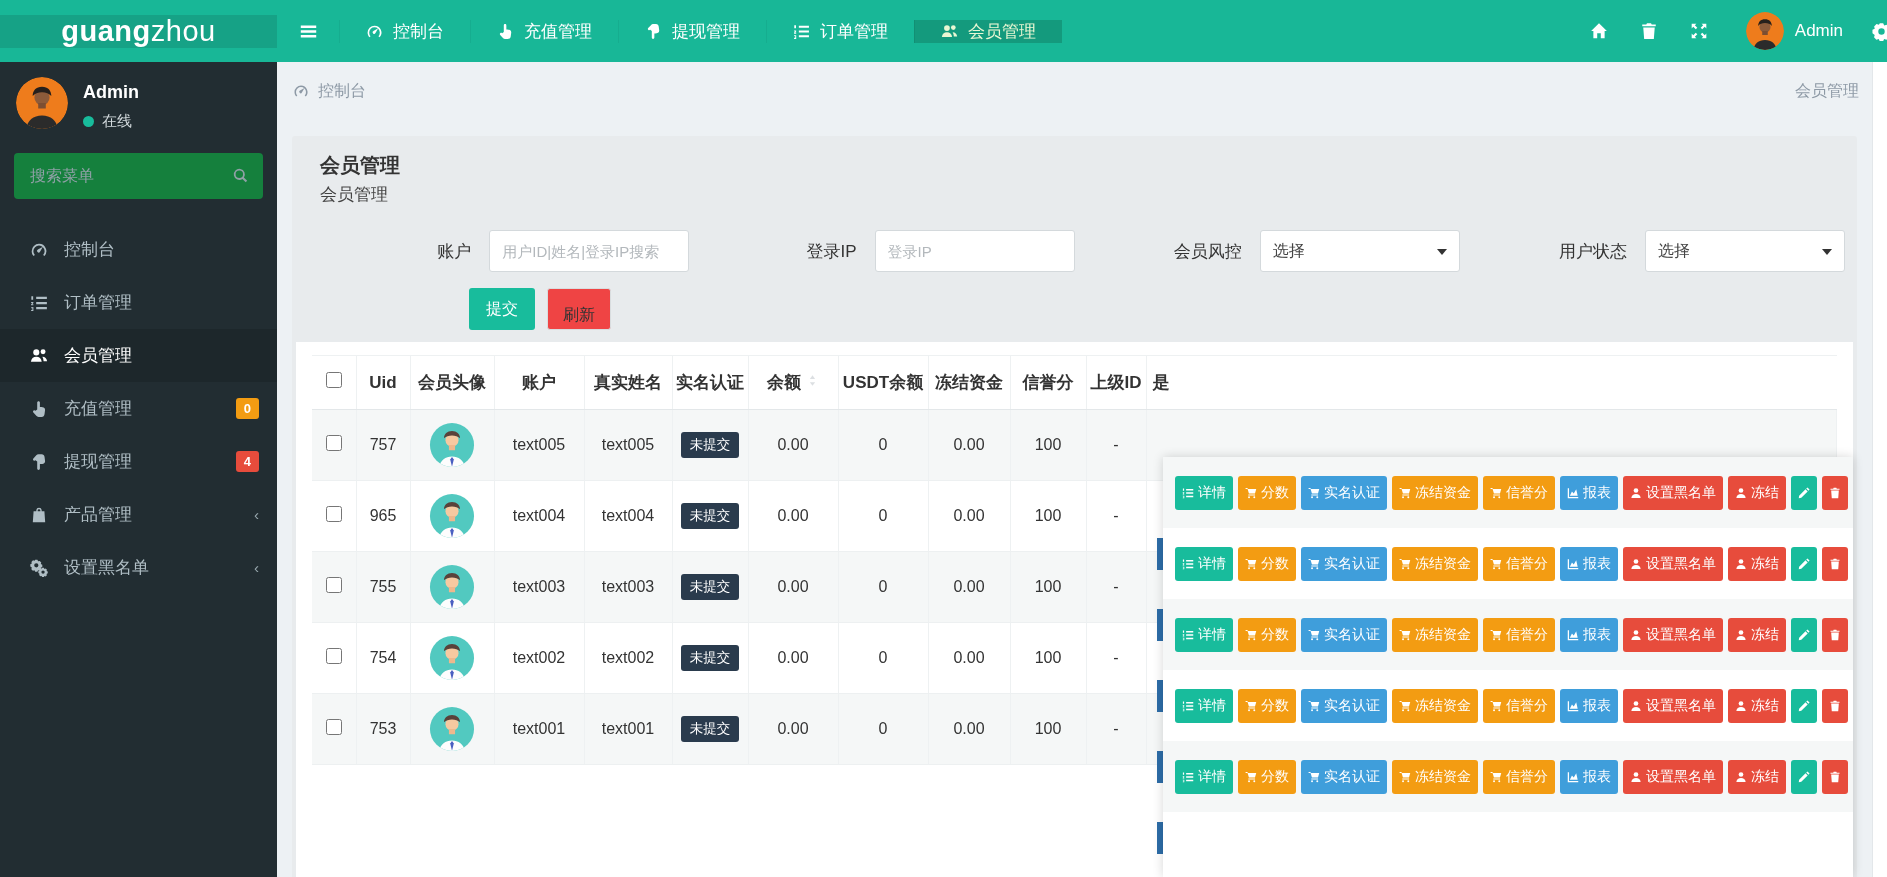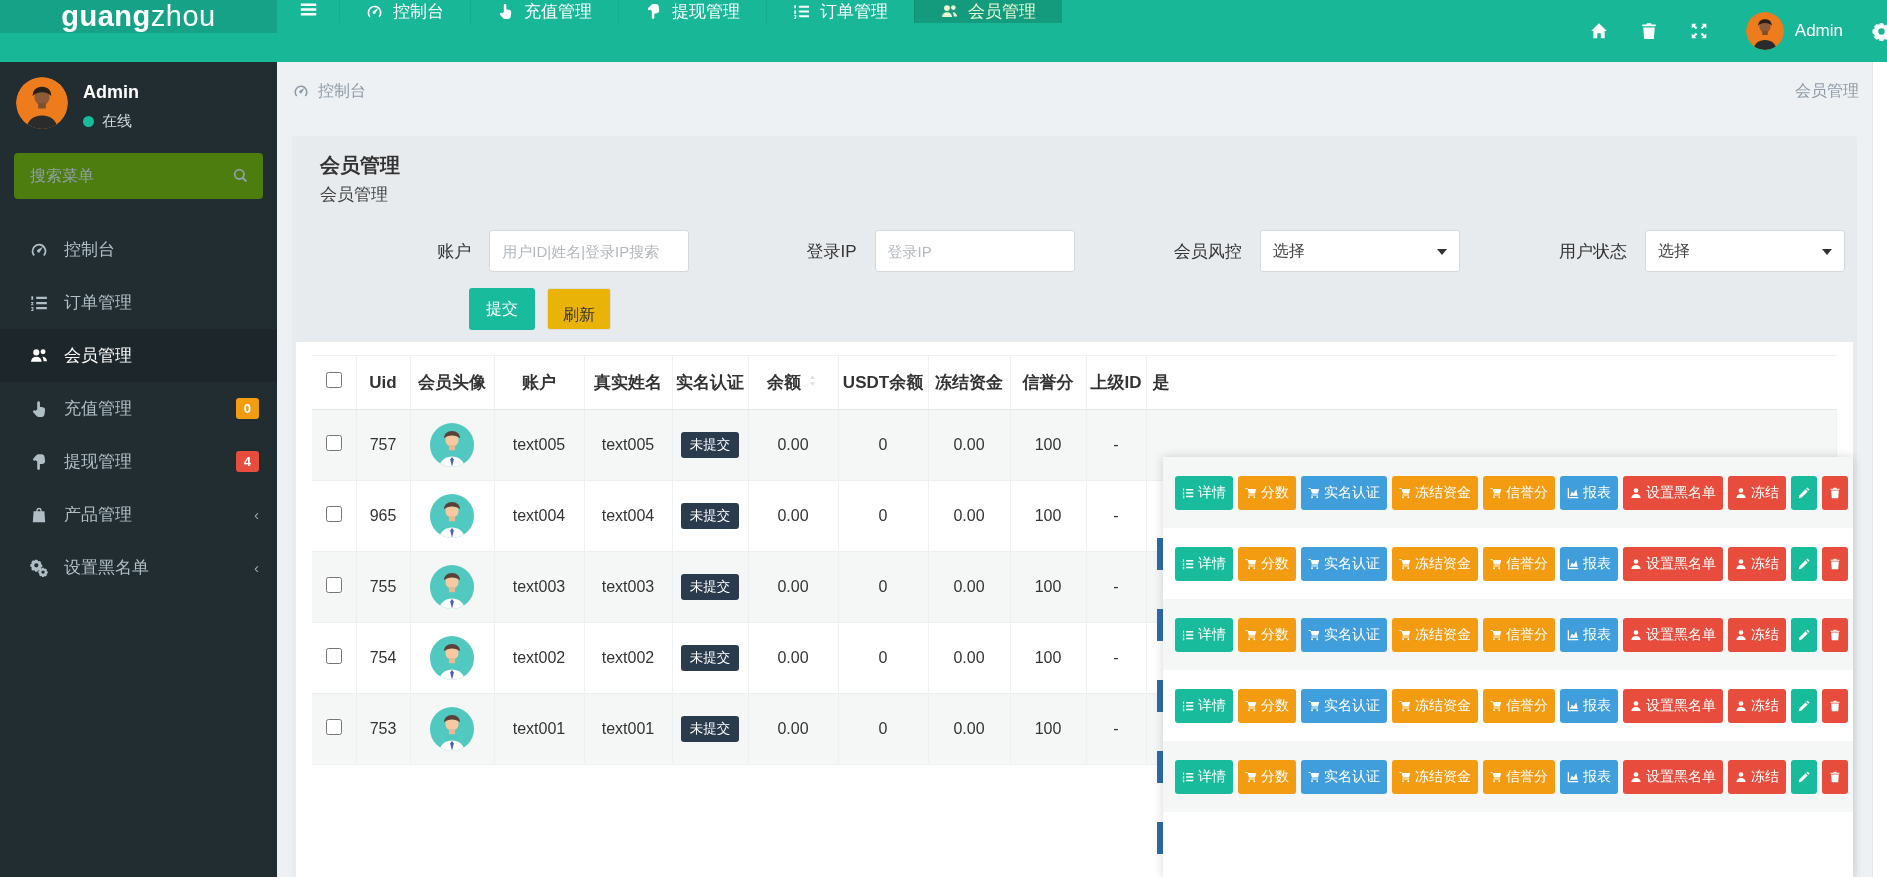--- a/index.html
+++ b/index.html
@@ -3,21 +3,21 @@
 <meta charset="utf-8">
 <style>
   * { margin:0; padding:0; box-sizing:border-box; }
   html,body { width:1887px; height:877px; overflow:hidden; }
   body { font-family:"Liberation Sans","DejaVu Sans",sans-serif; color:#333; background:#edf1f4; position:relative; }
   .ic { display:inline-flex; align-items:center; justify-content:center; line-height:0; }
   .ic svg { width:1em; height:1em; }
   button { font-family:inherit; cursor:pointer; }
 
   
-  .navbar { position:absolute; top:0; left:0; width:1887px; height:62px; background:#18b797; display:flex; align-items:flex-start; z-index:100; }
+  .navbar { position:absolute; top:0; left:0; width:1887px; height:62px; background:#18b797; display:flex; align-items:center; z-index:100; }
   .logo { width:277px; background:#16a286; color:#fff; display:flex; align-items:center; justify-content:center; font-size:29px; letter-spacing:.5px; flex:none; }
   .logo b { font-weight:bold; }
   .logo span { font-weight:normal; }
   .hamburger { width:62px; display:flex; align-items:center; justify-content:center; color:#fff; font-size:19px; background:transparent; border:none; }
   .nav-item { display:flex; align-items:center; gap:10px; padding:0 26px; color:#fff; font-size:17px; border-left:1px solid rgba(0,0,0,.05); text-decoration:none; }
   .nav-item .ic { font-size:17px; }
   .nav-item.active { background:#149a7d; color:#e9f7d3; border-left-color:rgba(0,0,0,.07); }
   .nav-right { margin-left:auto; display:flex; align-items:center; }
   .nav-icon-btn { width:50px; height:62px; display:flex; align-items:center; justify-content:center; color:#fff; font-size:18px; background:transparent; border:none; }
   .nav-user { display:flex; align-items:center; gap:11px; padding:0 16px 0 22px; color:#fff; font-size:17px; cursor:pointer; }
@@ -28,21 +28,21 @@
   
   .sidebar { position:absolute; top:62px; left:0; width:277px; bottom:0; background:#222d32; }
   .user-panel { display:flex; gap:15px; padding:15px 16px 10px; }
   .side-avatar { width:52px; height:52px; border-radius:50%; overflow:hidden; line-height:0; flex:none; }
   .side-avatar svg { width:52px; height:52px; }
   .user-meta { padding-top:5px; }
   .user-name { color:#fff; font-weight:bold; font-size:18px; }
   .user-status { margin-top:9px; color:#d3dadd; font-size:15px; display:flex; align-items:center; gap:8px; }
   .dot { width:11px; height:11px; border-radius:50%; background:#18bc9c; display:inline-block; }
   .side-search { margin:12px 14px 24px; position:relative; }
-  .side-search input { width:100%; height:46px; background:#4d7c0f; border:none; border-radius:4px; padding:0 42px 0 16px; color:#cfd8dc; font-size:16px; font-family:inherit; }
+  .side-search input { width:100%; height:46px; background:#15803d; border:none; border-radius:4px; padding:0 42px 0 16px; color:#cfd8dc; font-size:16px; font-family:inherit; }
   .side-search input::placeholder { color:#8fa0a6; }
   .side-search .ic { position:absolute; right:14px; top:14px; font-size:17px; color:#8fa0a6; }
   .side-menu { list-style:none; }
   .side-item { height:53px; display:flex; align-items:center; gap:14px; padding:0 18px 0 28px; color:#b0bec5; font-size:17px; cursor:pointer; }
   .side-item .ic { font-size:18px; width:22px; }
   .side-item.active { background:#1d272b; color:#fff; }
   .side-badge { margin-left:auto; color:#fff; font-size:13px; font-weight:bold; padding:3px 8px; border-radius:3px; line-height:1.2; }
   .chev { margin-left:auto; font-size:15px; color:#9aa9af; }
 
   
@@ -63,21 +63,21 @@
   .filter-row { display:flex; }
   .fgroup { flex:1; display:flex; align-items:center; }
   .fgroup label { flex:1; text-align:right; padding-right:18px; color:#333; font-size:17px; white-space:nowrap; }
   .field { width:200px; height:42px; flex:none; }
   input.field { background:#fff; border:1px solid #d4d9dc; border-radius:3px; padding:0 12px; font-size:15px; color:#333; font-family:inherit; }
   input.field::placeholder { color:#b3b8bc; }
   .select { background:#fff; border:1px solid #d4d9dc; border-radius:3px; display:flex; align-items:center; padding:0 12px; color:#444; font-size:16px; position:relative; cursor:pointer; }
   .caret { position:absolute; right:12px; top:18px; width:0; height:0; border-left:5px solid transparent; border-right:5px solid transparent; border-top:6px solid #333; }
   .filter-actions { margin-top:16px; margin-left:165px; display:flex; gap:12px; }
   .btn-submit { background:#18bc9c; color:#fff; border:none; border-radius:3px; height:42px; padding:0 17px; font-size:16px; }
-  .btn-refresh { background:#eab308; color:#333; border:1px solid #d9dddf; border-radius:3px; height:42px; padding:16px 15px; font-size:16px; }
+  .btn-refresh { background:#ef4444; color:#333; border:1px solid #d9dddf; border-radius:3px; height:42px; padding:16px 15px; font-size:16px; }
 
   .table-panel { margin:12px 4px 0; background:#fff; padding:13px 16px 0; flex:1; min-height:0; position:relative; }
   .toolbar { display:flex; gap:10px; margin-bottom:12px; }
   .btn-reload { width:42px; height:40px; background:#2c3b4d; color:#fff; border:none; border-radius:3px; display:flex; align-items:center; justify-content:center; font-size:16px; }
   .btn-add { background:#18bc9c; color:#fff; border:none; border-radius:3px; height:40px; padding:0 13px; font-size:16px; display:flex; align-items:center; gap:5px; }
   .btn-add .ic { font-size:13px; }
 
   table.grid { width:100%; border-collapse:collapse; table-layout:fixed; }
   th { height:54px; font-size:17px; font-weight:bold; color:#333; border-bottom:1px solid #e3e7e9; border-top:1px solid #eef1f2; border-right:1px solid #eef1f2; text-align:center; white-space:nowrap; overflow:hidden;margin-left:24px; }
   th.c-partial { text-align:left; padding-left:6px; border-right:none; }

